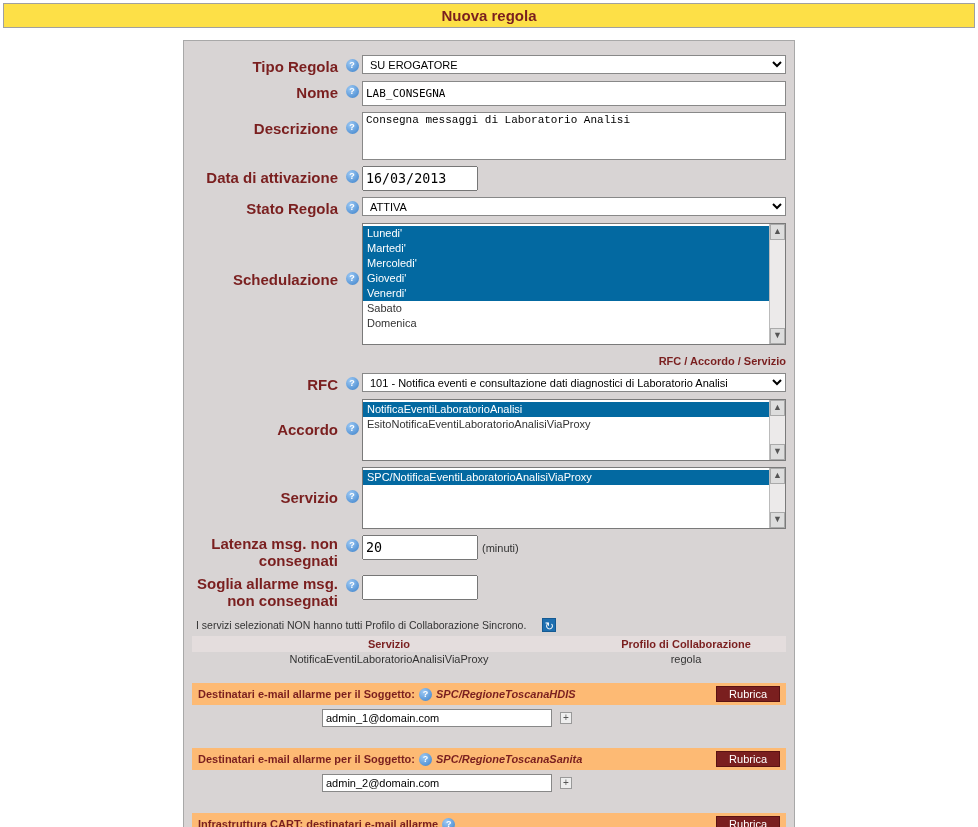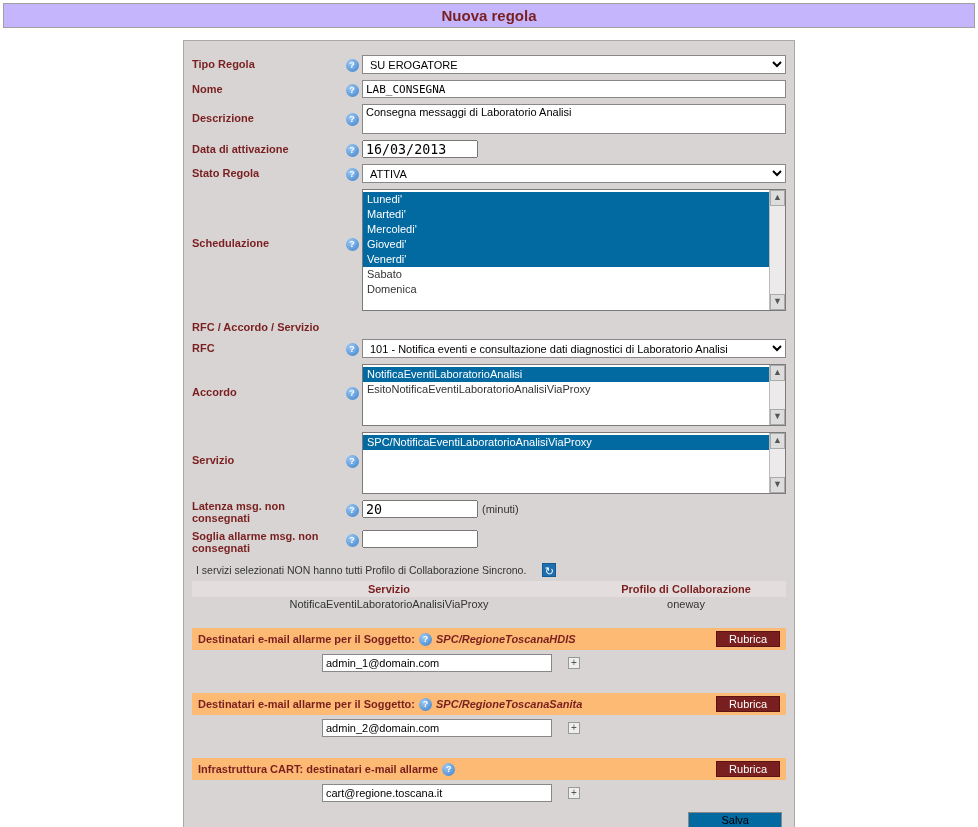--- a/index.html
+++ b/index.html
@@ -4,21 +4,21 @@
 <style>
   * { box-sizing: border-box; }
   body {
     margin: 0;
     font-family: Tahoma, Verdana, Arial, sans-serif;
     font-size: 11px;
     background: #fff;
     color: #333;
   }
   .titlebar {
-    background: #c4b5fd;
+    background: #fde047;
     border: 1px solid #a0a0a0;
     margin: 3px;
     text-align: center;
     padding: 3px 0;
   }
   .titlebar h1 {
     margin: 0;
     font-size: 15px;
     font-weight: bold;
     color: #7a1f1f;
@@ -30,22 +30,22 @@
     border: 1px solid #a8a8a8;
     padding: 14px 8px 8px 8px;
   }
   .row {
     display: flex;
     align-items: flex-start;
     margin-bottom: 6px;
   }
   .label-col {
     width: 150px;
-    text-align: left;
-    font-size: 11px;
+    text-align: right;
+    font-size: 15px;
     font-weight: bold;
     color: #7a1f1f;
     padding-top: 3px;
     padding-right: 4px;
   }
   .label-col.nowrap { white-space: normal; padding-top: 0; }
   .help-col {
     width: 20px;
     text-align: center;
     padding-top: 3px;
@@ -71,22 +71,22 @@
   }
   select.full, input.full, textarea.full {
     width: 100%;
     font-family: inherit;
     font-size: 11px;
     border: 1px solid #888;
     background: #fff;
     padding: 1px 3px;
   }
   select.full { height: 19px; }
-  input[type=text] { height: 18px; font-family: monospace; }
-  textarea.full { font-family: Liberation Sans, sans-serif; resize: none; height: 30px; }
+  input[type=text] { height: 25px; font-family: monospace; }
+  textarea.full { font-family: Liberation Mono, monospace; resize: none; height: 48px; }
   .small-input { width: 116px; }
   .listbox {
     width: 100%;
     border: 1px solid #7a7a7a;
     background: #fff;
     position: relative;
   }
   .listbox-items {
     padding: 2px 0;
     height: 120px;
@@ -118,21 +118,21 @@
     height: 16px;
     background: #ddd;
     border: 1px solid #aaa;
     font-size: 9px;
     text-align: center;
     line-height: 12px;
     cursor: pointer;
     color: #555;
   }
   .section-divider {
-    text-align: left;
+    text-align: right;
     font-weight: bold;
     color: #7a1f1f;
     font-size: 11px;
     margin: 10px 0 6px;
   }
   .hint-unit {
     font-size: 11px;
     color: #333;
   }
   .note-line {
@@ -196,21 +196,21 @@
     color: #fff;
     border: 1px solid #5a1212;
     font-size: 11px;
     padding: 1px 12px;
     cursor: pointer;
   }
   .dest-body {
     padding: 4px 0 4px 130px;
     display: flex;
     align-items: center;
-    gap: 16px;
+    gap: 8px;
   }
   .dest-body input {
     width: 230px;
     font-family: inherit;
     font-size: 11px;
     height: 18px;
     border: 1px solid #888;
     padding: 1px 3px;
   }
   .plus-box {
@@ -379,21 +379,21 @@
     <span>I servizi selezionati NON hanno tutti Profilo di Collaborazione Sincrono.</span>
     <span class="refresh-badge">↻</span>
   </div>
 
   <div class="subhead-row">
     <div class="c1">Servizio</div>
     <div class="c2">Profilo di Collaborazione</div>
   </div>
   <div class="data-row">
     <div class="c1">NotificaEventiLaboratorioAnalisiViaProxy</div>
-    <div class="c2">oneway</div>
+    <div class="c2">regola</div>
   </div>
 
   <div id="dest-groups">
       <div class="dest-header">
         <span class="dest-label">Destinatari e-mail allarme per il Soggetto:</span>
         <span class="help-icon"></span>
         <span class="subject">SPC/RegioneToscanaHDIS</span>
         <button class="rubrica-btn">Rubrica</button>
       </div>
       <div class="dest-body">

